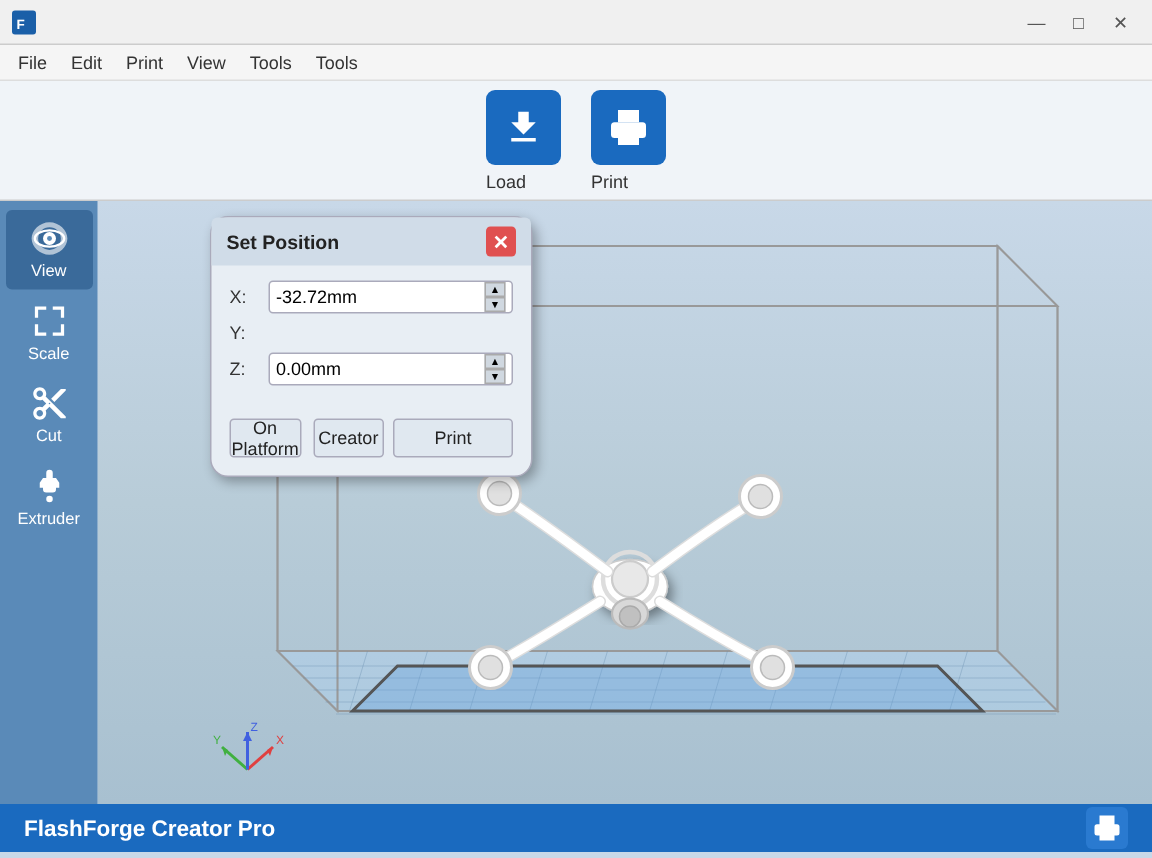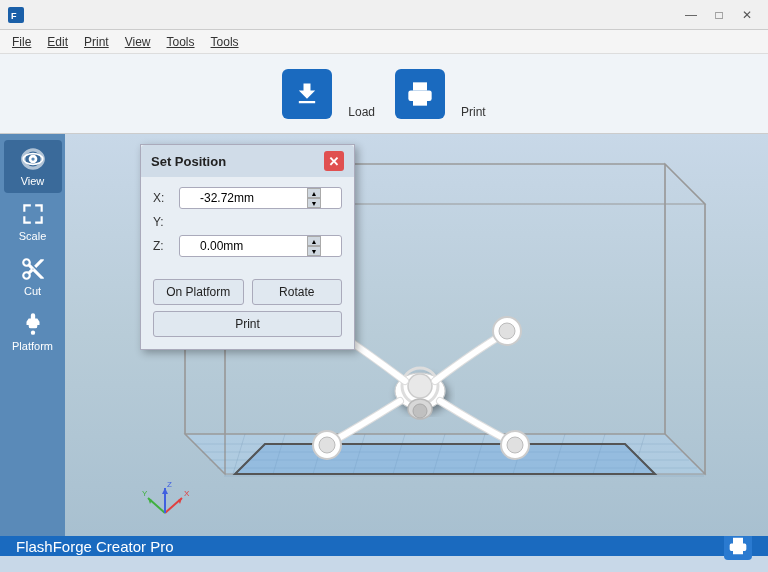--- a/index.html
+++ b/index.html
@@ -24,36 +24,37 @@
     .menu-bar {
       height: 24px;
       background: #f5f5f5;
       display: flex;
       align-items: center;
       padding: 0 4px;
       border-bottom: 1px solid #ddd;
       font-size: 12px;
       color: #333;
     }
-    .menu-item { padding: 2px 8px; cursor: pointer; text-decoration: underline; }
+    .menu-item { padding: 2px 8px; cursor: pointer; }
 
     
     .toolbar {
       height: 80px;
       background: #f0f4f8;
       display: flex;
       align-items: center;
       justify-content: center;
       gap: 20px;
       border-bottom: 1px solid #ccc;
     }
     .toolbar-btn {
       display: flex;
-      align-items: flex-end;
-      gap: 16px;
+      flex-direction: column;
+      align-items: flex-start;
+      gap: 4px;
       cursor: pointer;
       font-size: 12px;
       color: #333;
     }
     .toolbar-icon {
       width: 50px;
       height: 50px;
       background: #1a6abf;
       border-radius: 6px;
       display: flex;
@@ -106,21 +107,21 @@
     }
 
     
     .dialog {
       position: absolute;
       top: 10px;
       left: 75px;
       width: 215px;
       background: #e8eef4;
       border: 1px solid #aab;
-      border-radius: 0;
+      border-radius: 12px;
       box-shadow: 3px 3px 8px rgba(0,0,0,0.3);
       z-index: 100;
     }
     .dialog-title {
       background: #d0dce8;
       padding: 6px 10px;
       font-size: 13px;
       font-weight: 600;
       color: #222;
       border-radius: 4px 4px 0 0;
@@ -143,60 +144,60 @@
       margin-bottom: 6px;
       gap: 6px;
     }
     .field-label { font-size: 12px; color: #333; width: 20px; }
     .field-input {
       flex: 1;
       height: 22px;
       border: 1px solid #aab;
       border-radius: 3px;
       background: white;
-      padding: 0 20px;
+      padding: 0 4px;
       font-size: 12px;
       display: flex;
       align-items: center;
       justify-content: space-between;
     }
     .field-spinner { display: flex; flex-direction: column; }
     .spin-btn { width: 14px; height: 10px; background: #d0d8e0; border: 1px solid #aaa; font-size: 7px; cursor: pointer; display: flex; align-items: center; justify-content: center; line-height: 1; }
 
     .dialog-buttons {
       padding: 6px 12px 12px;
       display: flex;
-      flex-direction: column;
+      flex-direction: row;
       gap: 6px;
     }
     .btn-row { display: flex; gap: 8px; }
     .dlg-btn {
       flex: 1;
       height: 26px;
       background: #e0e8f0;
       border: 1px solid #aab;
       border-radius: 3px;
       font-size: 12px;
       cursor: pointer;
       color: #222;
       display: flex; align-items: center; justify-content: center;
     }
     .dlg-btn.full { width: 100%; }
 
     
     .status-bar {
-      height: 20px;
+      height: 32px;
       background: #1a6abf;
       display: flex;
       align-items: center;
       justify-content: space-between;
       padding: 0 16px;
       color: white;
       font-size: 15px;
-      font-weight: 400;
+      font-weight: 700;
     }
   </style>
 </head>
 <body>
 
 <div class="title-bar">
   <div class="title-bar-left">
     <div class="title-bar-icon">
       <svg width="12" height="12" viewBox="0 0 12 12">
           <rect width="12" height="12" fill="#1a5fa8"></rect>
@@ -264,21 +265,21 @@
       <svg viewBox="0 0 24 24">
           <path d="M9.64 7.64c.23-.5.36-1.05.36-1.64 0-2.21-1.79-4-4-4S2 3.79 2 6s1.79 4 4 4c.59 0 1.14-.13 1.64-.36L10 12l-2.36 2.36C7.14 14.13 6.59 14 6 14c-2.21 0-4 1.79-4 4s1.79 4 4 4 4-1.79 4-4c0-.59-.13-1.14-.36-1.64L12 14l7 7h3v-1L9.64 7.64zM6 8c-1.1 0-2-.89-2-2s.9-2 2-2 2 .89 2 2-.9 2-2 2zm0 12c-1.1 0-2-.89-2-2s.9-2 2-2 2 .89 2 2-.9 2-2 2zm6-7.5c-.28 0-.5-.22-.5-.5s.22-.5.5-.5.5.22.5.5-.22.5-.5.5zM19 3l-6 6 2 2 7-7V3z"></path>
         </svg>
       <span>Cut</span>
     </div>
     <div class="sidebar-btn">
       <svg viewBox="0 0 24 24">
           <path d="M12 2a2 2 0 012 2v3h2l2 3v3h-2v1a2 2 0 01-2 2H10a2 2 0 01-2-2v-1H6v-3l2-3h2V4a2 2 0 012-2zm0 14v4m-2-2h4"></path>
           <circle cx="12" cy="20" r="2"></circle>
         </svg>
-      <span>Platform</span>
+      <span>Extruder</span>
     </div>
   </div>
 
   <div class="viewport">
 
     <svg style="position:absolute;top:0;left:0;width:100%;height:100%;">
 
       <polygon points="120,30 600,30 640,70 160,70" fill="none" stroke="#999" stroke-width="1.2"></polygon>
 
       <polygon points="120,30 160,70 160,340 120,300" fill="none" stroke="#999" stroke-width="1.2"></polygon>
@@ -405,21 +406,21 @@
             <div class="field-spinner">
               <div class="spin-btn">▲</div>
               <div class="spin-btn">▼</div>
             </div>
           </div>
         </div>
       </div>
       <div class="dialog-buttons">
         <div class="btn-row">
           <button class="dlg-btn full">On Platform</button>
-          <button class="dlg-btn">Rotate</button>
+          <button class="dlg-btn">Creator</button>
         </div>
         <div class="btn-row">
           <button class="dlg-btn" style="margin-left:auto;min-width:80px;">Print</button>
         </div>
       </div>
     </div>
 
   </div>
 </div>
 

